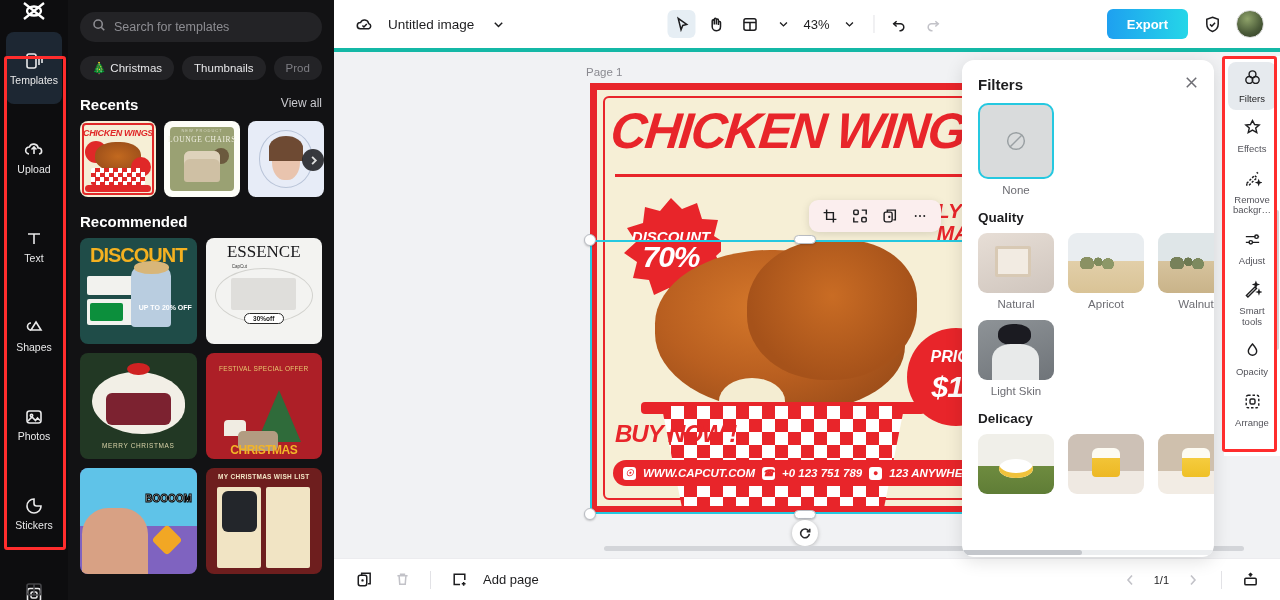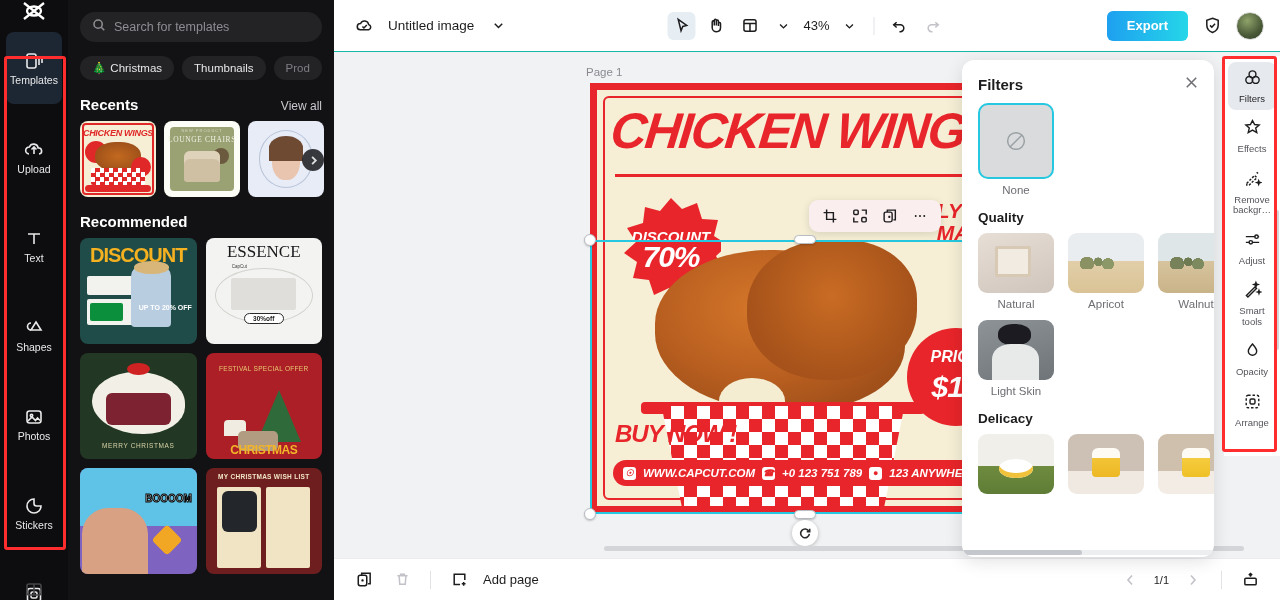--- a/index.html
+++ b/index.html
@@ -50,21 +50,21 @@
   .search svg { stroke: #8d8d92; fill: none; stroke-width: 1.8; }
   .search-ph { font-size: 12.5px; color: #8d8d92; }
   .chips { display: flex; gap: 8px; padding: 14px 12px 0 12px; }
   .chip {
     background: #232326; color: #e6e6e8; border-radius: 14px;
     height: 24px; display: flex; align-items: center; gap: 4px;
     padding: 0 12px; font-size: 11.5px; white-space: nowrap; cursor: pointer;
   }
   .chip.dim { color: #7e7e84; }
   .sec-head {
-    display: flex; align-items: flex-end; justify-content: space-between;
+    display: flex; align-items: flex-start; justify-content: space-between;
     padding: 16px 12px 8px 12px;
   }
   .sec-title { color: #ffffff; font-size: 15px; font-weight: bold; }
   .sec-more { color: #c9c9ce; font-size: 12px; cursor: pointer; }
   .thumbs { display: flex; gap: 8px; padding: 0 12px; position: relative; }
   .thumb {
     width: 76px; height: 76px; border-radius: 8px; overflow: hidden;
     position: relative; flex: 0 0 76px; cursor: pointer;
   }
   .carousel-next {
@@ -146,21 +146,21 @@
 
   .art-wish { background: #6e1e1e; }
   .art-wish .hdr { position:absolute; top:5px; left:0; right:0; text-align:center; color:#f1e4c4; font-size:6.5px; font-weight:bold; letter-spacing:.3px;}
   .art-wish .colA { position:absolute; left:10%; top:18%; width:38%; height:76%; background:#f1e4c4; border-radius:2px;}
   .art-wish .colB { position:absolute; left:52%; top:18%; width:38%; height:76%; background:#f1e4c4; border-radius:2px;}
   .art-wish .jacket { position:absolute; left:14%; top:22%; width:30%; height:38%; background:#23262b; border-radius:6px;}
 
   
   .main { flex: 1 1 auto; height: 600px; background: #ffffff; position: relative; display: flex; flex-direction: column; }
   .topbar {
-    height: 52px; flex: 0 0 52px; background: #ffffff; border-bottom: 1px solid #14b8a6;
+    height: 52px; flex: 0 0 52px; background: #ffffff; border-bottom: 4px solid #14b8a6;
     display: flex; align-items: center; padding: 0 16px; gap: 10px; position: relative;
   }
   .tb-left { display: flex; align-items: center; gap: 10px; }
   .tb-title { font-size: 13.5px; color: #1d1d1f; }
   .icon-btn { width: 28px; height: 28px; border-radius: 6px; display: flex; align-items: center; justify-content: center; cursor: pointer; }
   .icon-btn.sel { background: #e6eef4; }
   .icon-btn svg { stroke: #1d1d1f; fill: none; stroke-width: 1.6; }
   .icon-btn.dim svg { stroke: #c2c2c8; }
   .tb-center { position: absolute; left: 50%; transform: translateX(-50%); display: flex; align-items: center; gap: 6px; }
   .zoom-val { font-size: 13px; color: #1d1d1f; }

